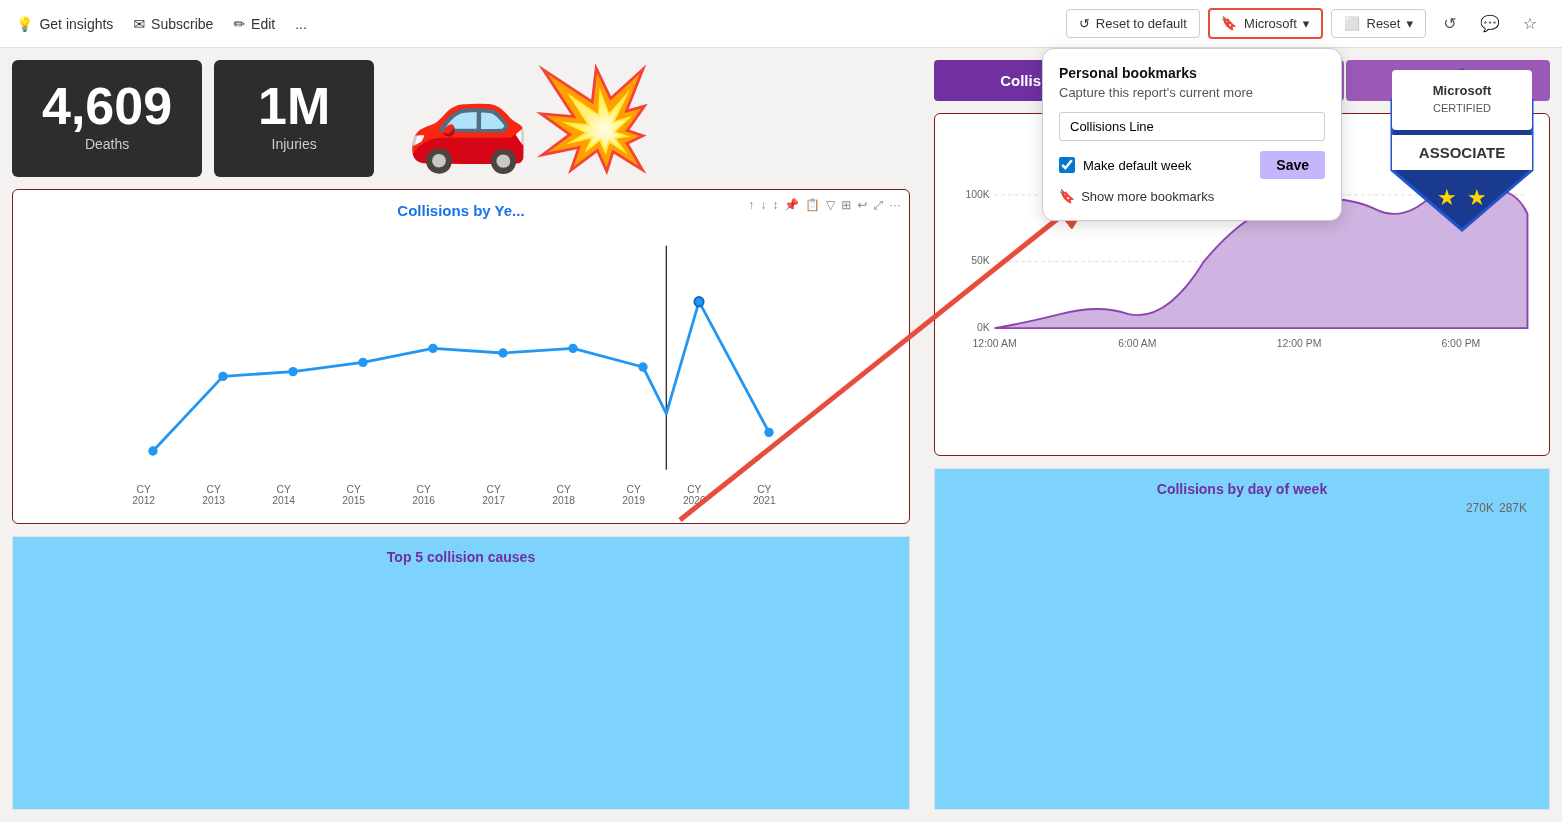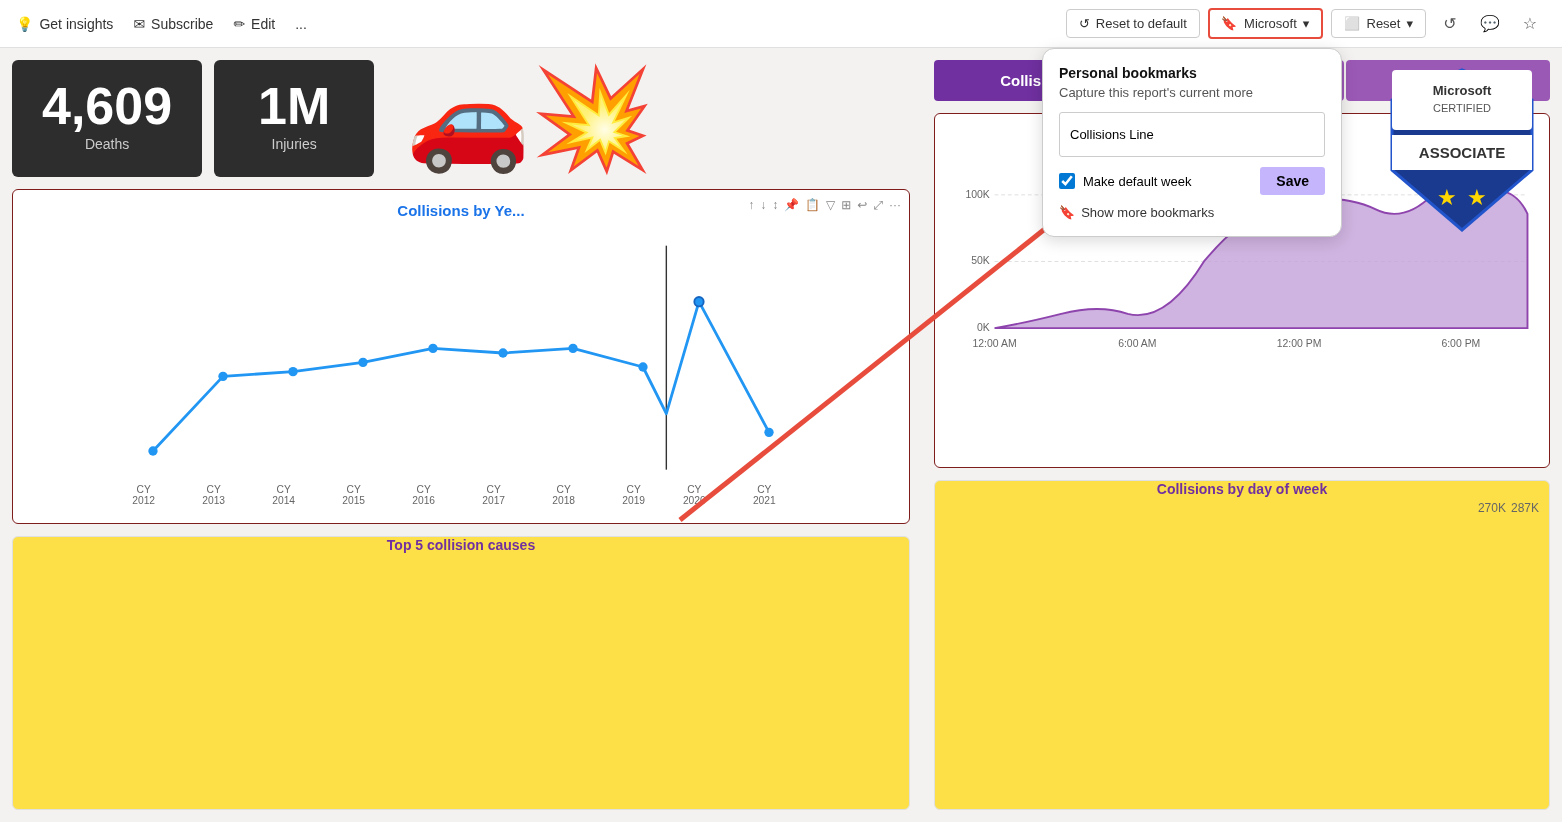--- a/index.html
+++ b/index.html
@@ -55,33 +55,33 @@
     .right-panel { width: 640px; padding: 12px; display: flex; flex-direction: column; gap: 12px; }
 
     
     .tab-row { display: flex; gap: 2px; }
     .tab-btn {
       flex: 1; padding: 12px; text-align: center; font-size: 15px; font-weight: 600;
       cursor: pointer; border: none; border-radius: 4px;
     }
     .tab-btn.active { background: #7030a0; color: #fff; }
     .tab-btn.inactive { background: #9b59b6; color: #fff; }
-    .bottom-card { background: #fde047; border-radius: 6px; border: 1px solid #e0e0e0; flex: 1; }
+    .bottom-card { background: #7dd3fc; border-radius: 0; border: 1px solid #e0e0e0; flex: 1; padding: 12px; }
     .bottom-card-title { font-size: 14px; color: #7030a0; font-weight: 600; text-align: center; }
 
     
     .bookmark-popup {
       position: absolute; top: 48px; right: 220px; width: 300px;
       background: #fff; border: 1px solid #ccc; border-radius: 12px;
       box-shadow: 0 4px 16px rgba(0,0,0,0.15); padding: 16px; z-index: 200;
     }
     .bookmark-popup h3 { font-size: 14px; font-weight: 700; margin-bottom: 4px; color: #111; }
     .bookmark-popup p { font-size: 13px; color: #555; margin-bottom: 12px; }
     .bookmark-input {
-      width: 100%; padding: 14px 10px; border: 1px solid #ccc; border-radius: 3px;
+      width: 100%; padding: 6px 10px; border: 1px solid #ccc; border-radius: 3px;
       font-size: 13px; margin-bottom: 10px;
     }
     .bookmark-row { display: flex; align-items: center; gap: 8px; margin-bottom: 10px; }
     .bookmark-checkbox { width: 16px; height: 16px; accent-color: #0078d4; }
     .bookmark-row label { font-size: 13px; }
     .save-btn {
       padding: 6px 16px; background: #c4b5fd; border: none; border-radius: 3px;
       font-size: 14px; font-weight: 700; cursor: pointer; margin-left: auto;
     }
     .show-more { display: flex; align-items: center; gap: 6px; font-size: 13px; color: #333; cursor: pointer; }

